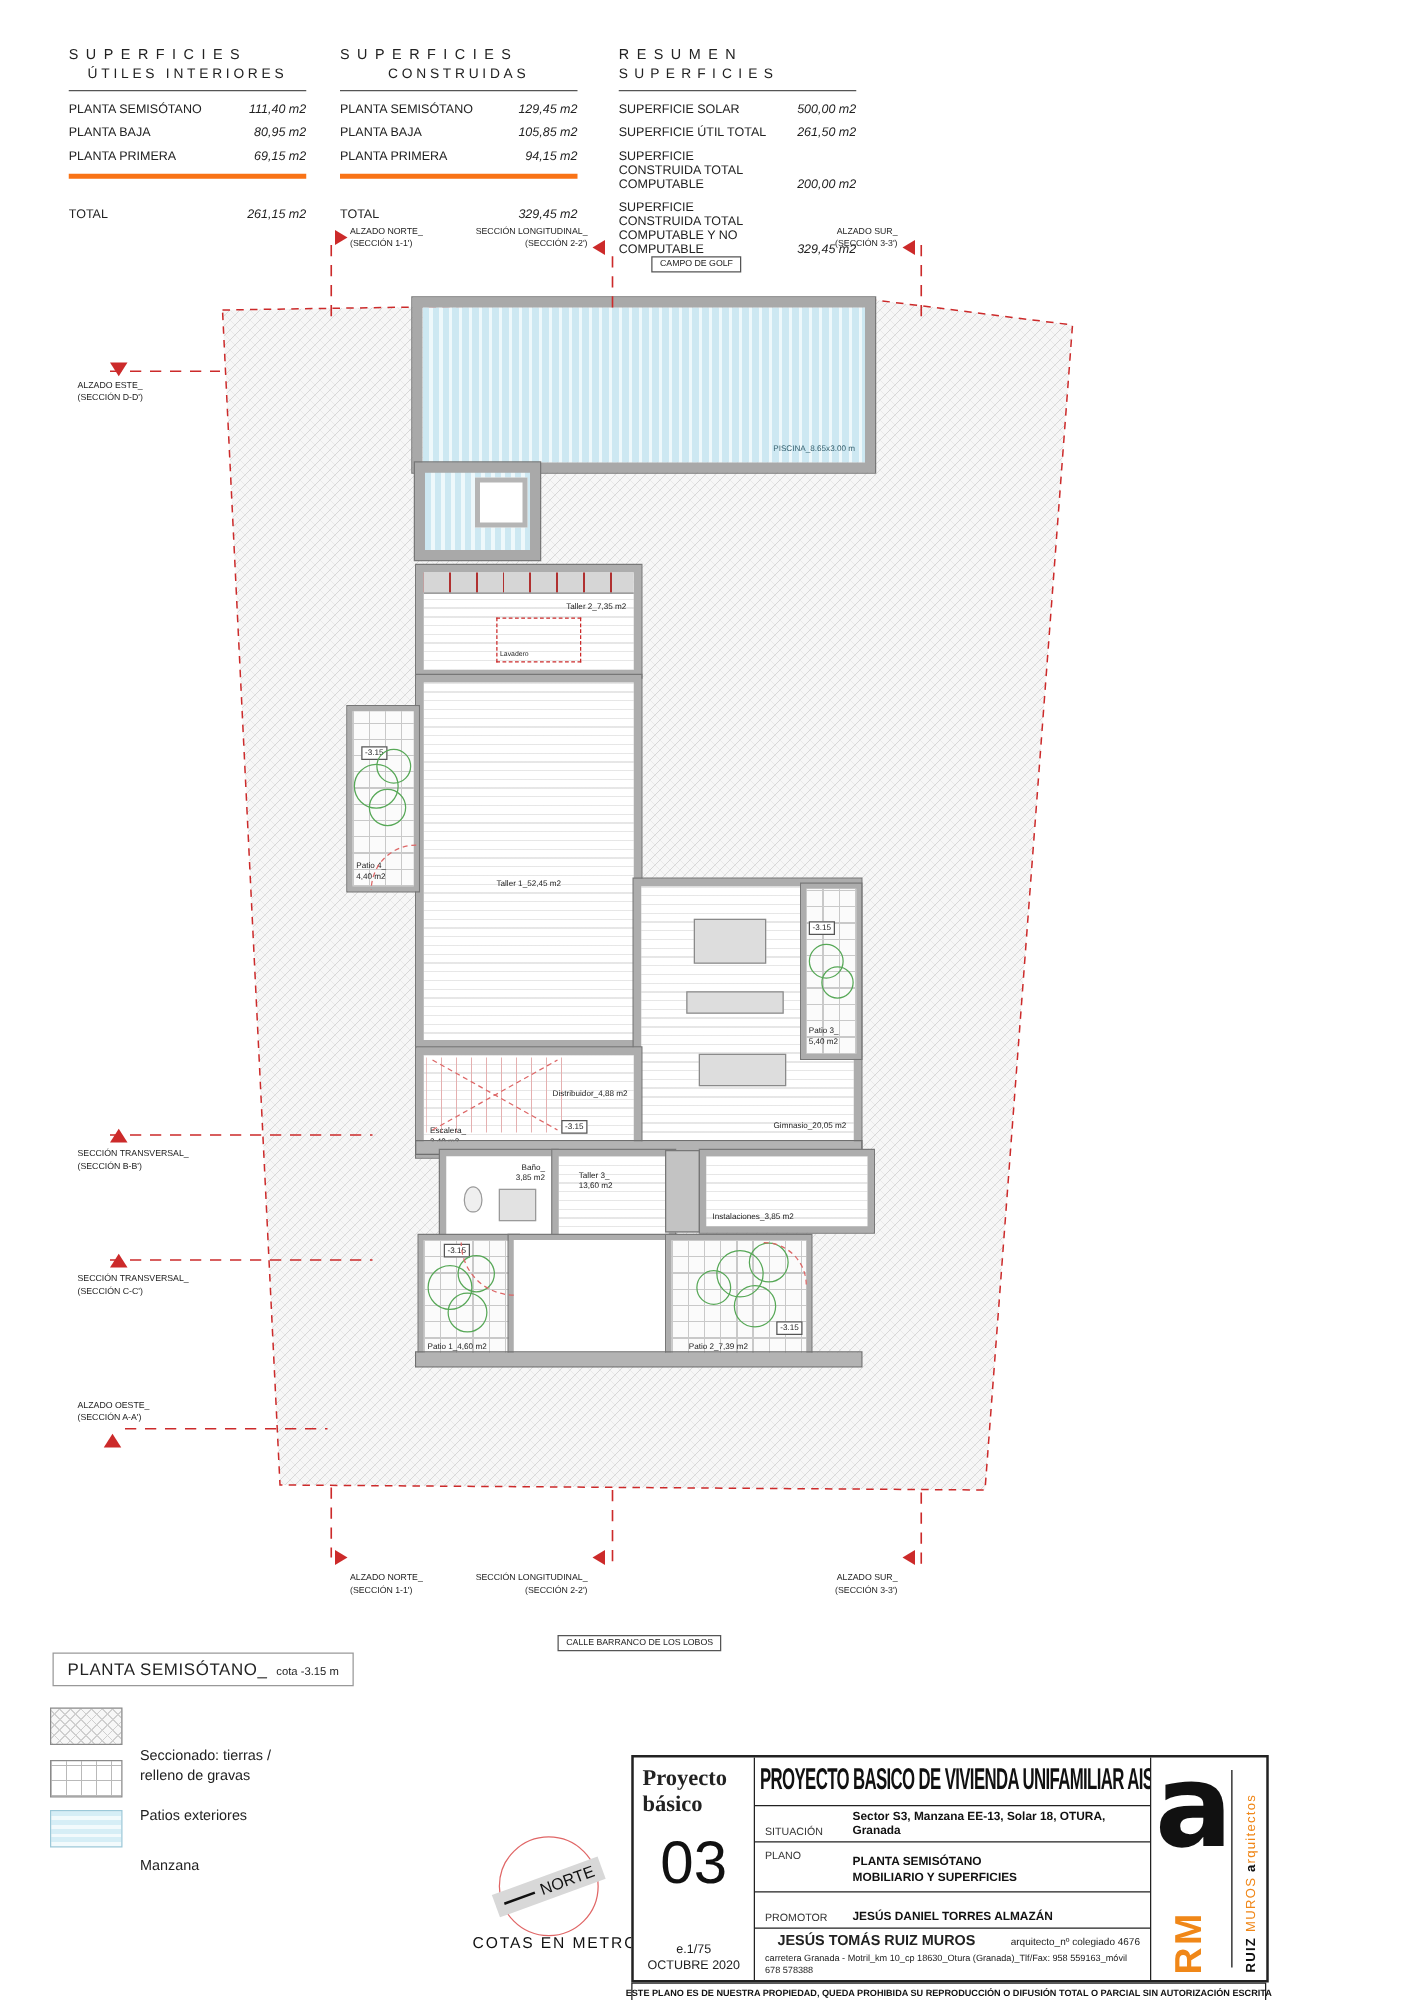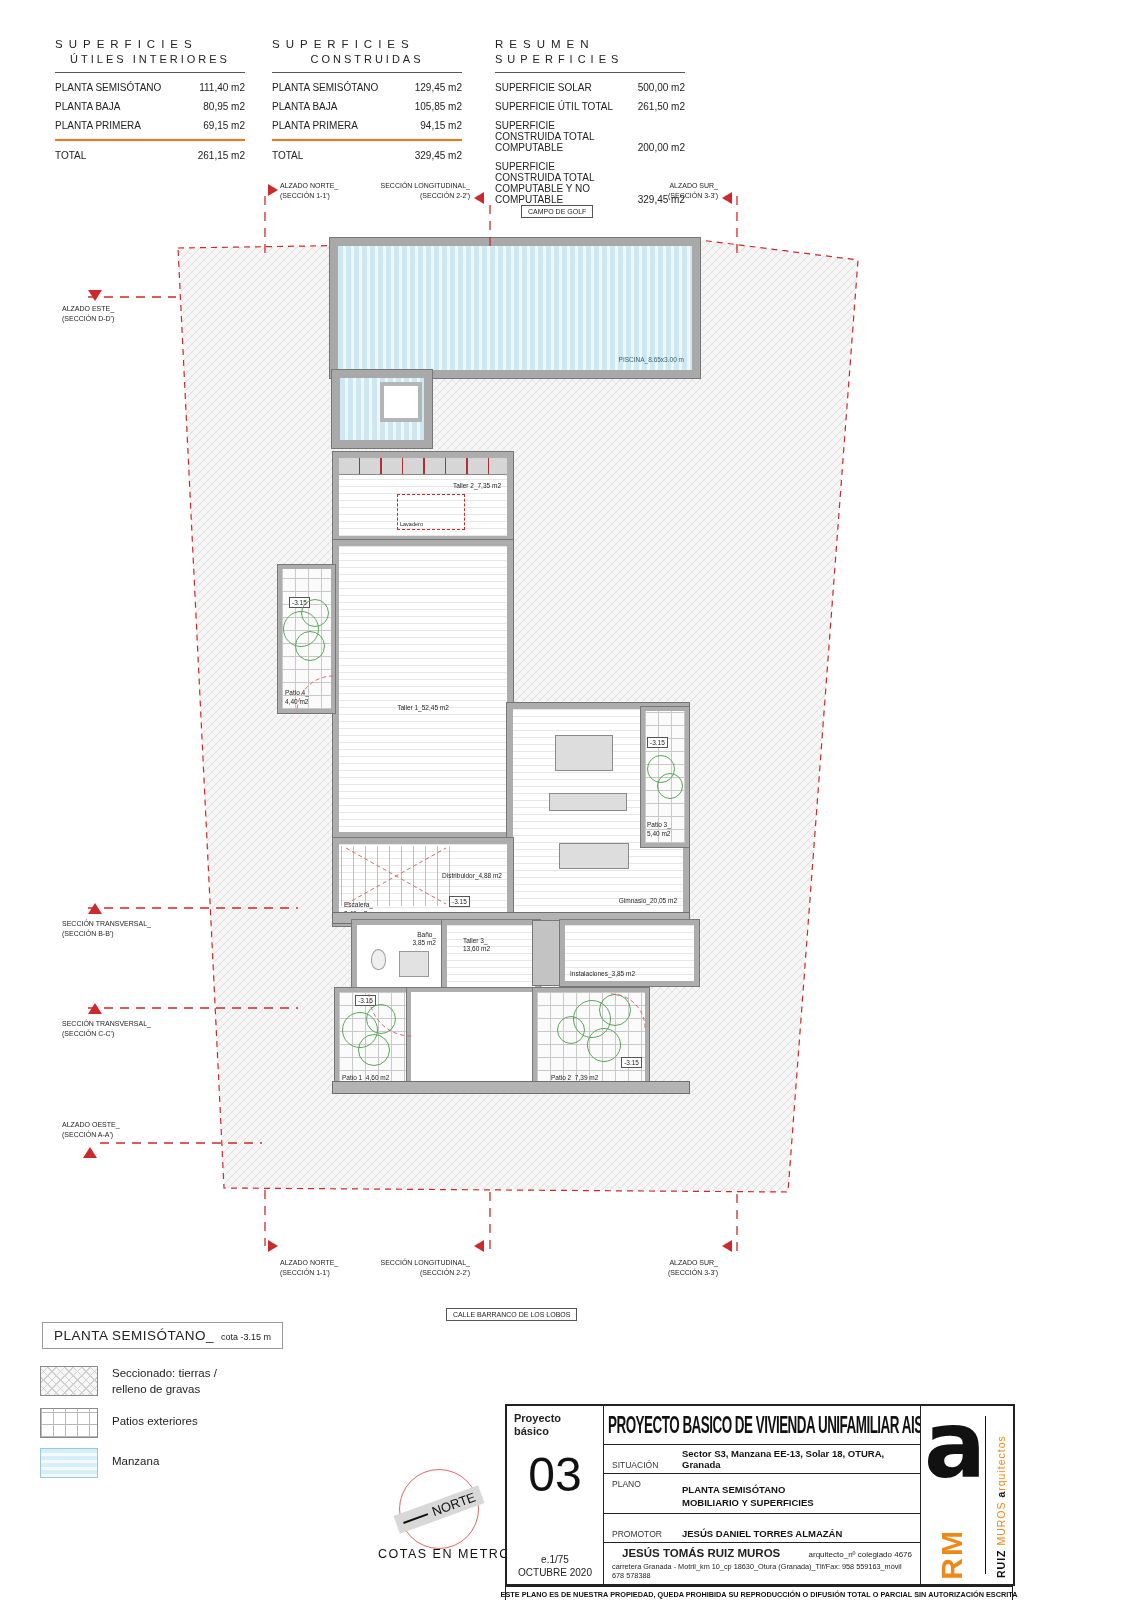--- a/index.html
+++ b/index.html
@@ -7,22 +7,22 @@
           font-family:"Liberation Sans",sans-serif;color:#222;}
   .abs{position:absolute;}
   
   .tbl{position:absolute;width:190px;}
   .tbl-head{border-bottom:1px solid #555;padding-bottom:7px;margin-bottom:9px;}
   .tbl-h1{font-size:11.5px;letter-spacing:6px;white-space:nowrap;}
   .tbl-h2{font-size:11px;letter-spacing:3px;text-align:center;margin-top:3px;white-space:nowrap;}
   .tbl-h2.left{text-align:left;letter-spacing:5px;}
   .trow{display:flex;justify-content:space-between;align-items:flex-end;font-size:10px;margin:8px 0;gap:6px;}
   .trow .lab{max-width:128px;}
-  .trow .val{white-space:nowrap;}
-  .trow.total{border-top:2px solid #f97316;padding-top:9px;margin-top:6px;}
+  .trow .val{white-space:nowrap;font-style:italic;}
+  .trow.total{border-top:4px solid #f97316;padding-top:23px;margin-top:6px;}
   
   svg.layer{position:absolute;left:0;top:0;pointer-events:none;}
   .room{position:absolute;border:6px solid #adadad;outline:1px solid #777;background:#fff;}
   .floor{background-color:#fff;background-image:repeating-linear-gradient(180deg,rgba(120,120,120,.18) 0 1px,transparent 1px 7px);}
   .pool{border:8px solid #a9a9a9;outline:1px solid #777;
         background:repeating-linear-gradient(90deg,#cde8f2 0 5px,#eef8fb 5px 8px);}
   .gridpatio{border:4px solid #adadad;outline:1px solid #777;background-color:#fbfbfb;
         background-image:repeating-linear-gradient(0deg,#c9c9c9 0 1px,transparent 1px 13px),
                          repeating-linear-gradient(90deg,#c9c9c9 0 1px,transparent 1px 13px);}
   .wallfill{position:absolute;background:#b3b3b3;outline:1px solid #6f6f6f;}
@@ -46,32 +46,32 @@
   .legend-title .big{font-size:13.5px;letter-spacing:.5px;}
   .legend-title .small{font-size:9px;}
   .swatch{position:absolute;width:56px;height:28px;border:1px solid #8a8a8a;}
   .sw-hatch{background-color:#f7f7f7;background-image:
       repeating-linear-gradient(45deg,#cfcfcf 0 1px,transparent 1px 6px),
       repeating-linear-gradient(-45deg,#cfcfcf 0 1px,transparent 1px 6px);}
   .sw-grid{background-color:#fff;background-image:
       repeating-linear-gradient(0deg,#b9b9b9 0 1px,transparent 1px 12px),
       repeating-linear-gradient(90deg,#b9b9b9 0 1px,transparent 1px 12px);}
   .sw-pool{border-color:#9cc8d8;background:repeating-linear-gradient(180deg,#d6eef6 0 4px,#f2fafc 4px 7px);}
-  .legend-label{position:absolute;font-size:11.5px;line-height:1.35;}
+  .legend-label{position:absolute;font-size:11.5px;line-height:1.35;margin-top:32px;}
   
   .north-circle{position:absolute;width:78px;height:78px;border:1px solid #e06666;border-radius:50%;
       display:flex;align-items:center;justify-content:center;}
   .north-band{transform:rotate(-20deg);background:#d8d8d8;padding:2px 7px;display:flex;align-items:center;gap:5px;}
   .north-line{display:inline-block;width:26px;height:0;border-top:2px solid #111;}
   .north-band span{font-size:13px;color:#111;}
   .cotas{position:absolute;font-size:12.5px;letter-spacing:1.5px;color:#111;}
   
   .tb{position:absolute;border:2px solid #222;display:flex;background:#fff;}
   .tb-left{width:82px;border-right:1.5px solid #222;padding:6px 7px;display:flex;flex-direction:column;}
-  .tb-corner{font-size:11px;font-weight:bold;line-height:1.15;}
+  .tb-corner{font-size:18px;font-weight:bold;line-height:1.15;font-family:Liberation Serif, serif;}
   .tb-num{font-size:48px;color:#111;margin:14px auto 0;line-height:1;}
   .tb-scale{font-size:10px;margin-top:auto;text-align:center;}
   .tb-date{font-size:10px;text-align:center;margin-top:2px;}
   .tb-mid{flex:1;display:flex;flex-direction:column;min-width:0;}
   .tb-r1{height:44px;border-bottom:1.5px solid #222;display:flex;align-items:center;overflow:hidden;padding-left:4px;}
   .tb-title{font-size:16px;font-weight:bold;white-space:nowrap;letter-spacing:-.6px;
             transform:scale(.84,1.5);transform-origin:left center;color:#111;}
   .tb-row{border-bottom:1.5px solid #222;display:flex;align-items:flex-end;padding:3px 8px;gap:4px;}
   .tb-lab{width:66px;flex:none;font-size:8.5px;color:#333;}
   .tb-val{font-size:9.5px;font-weight:bold;color:#111;}

